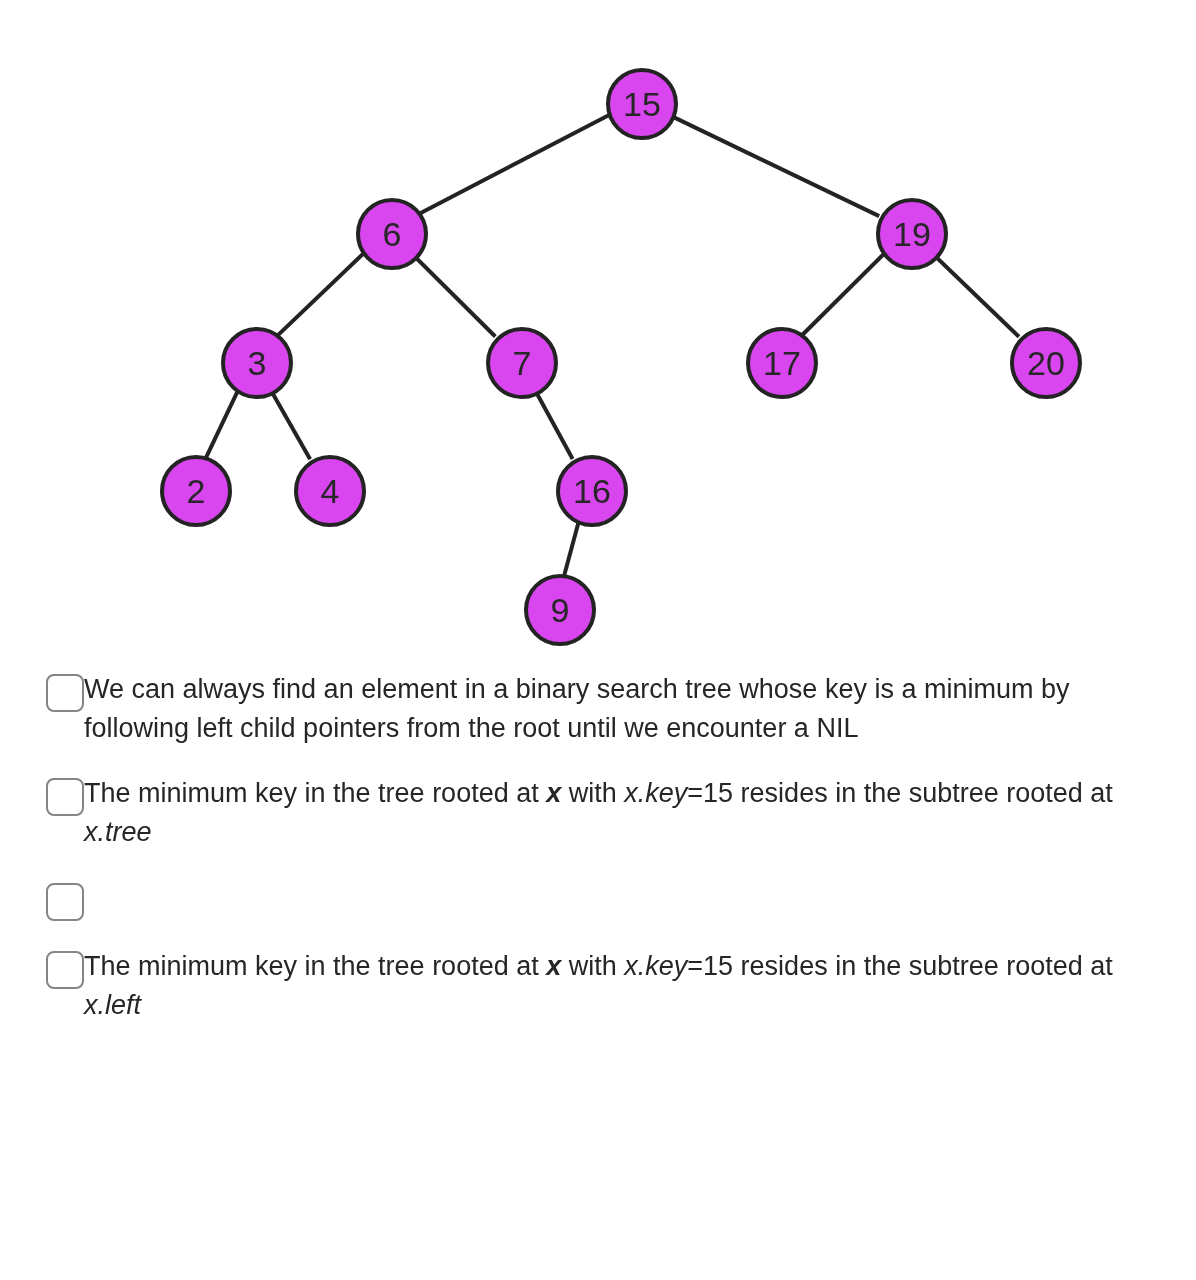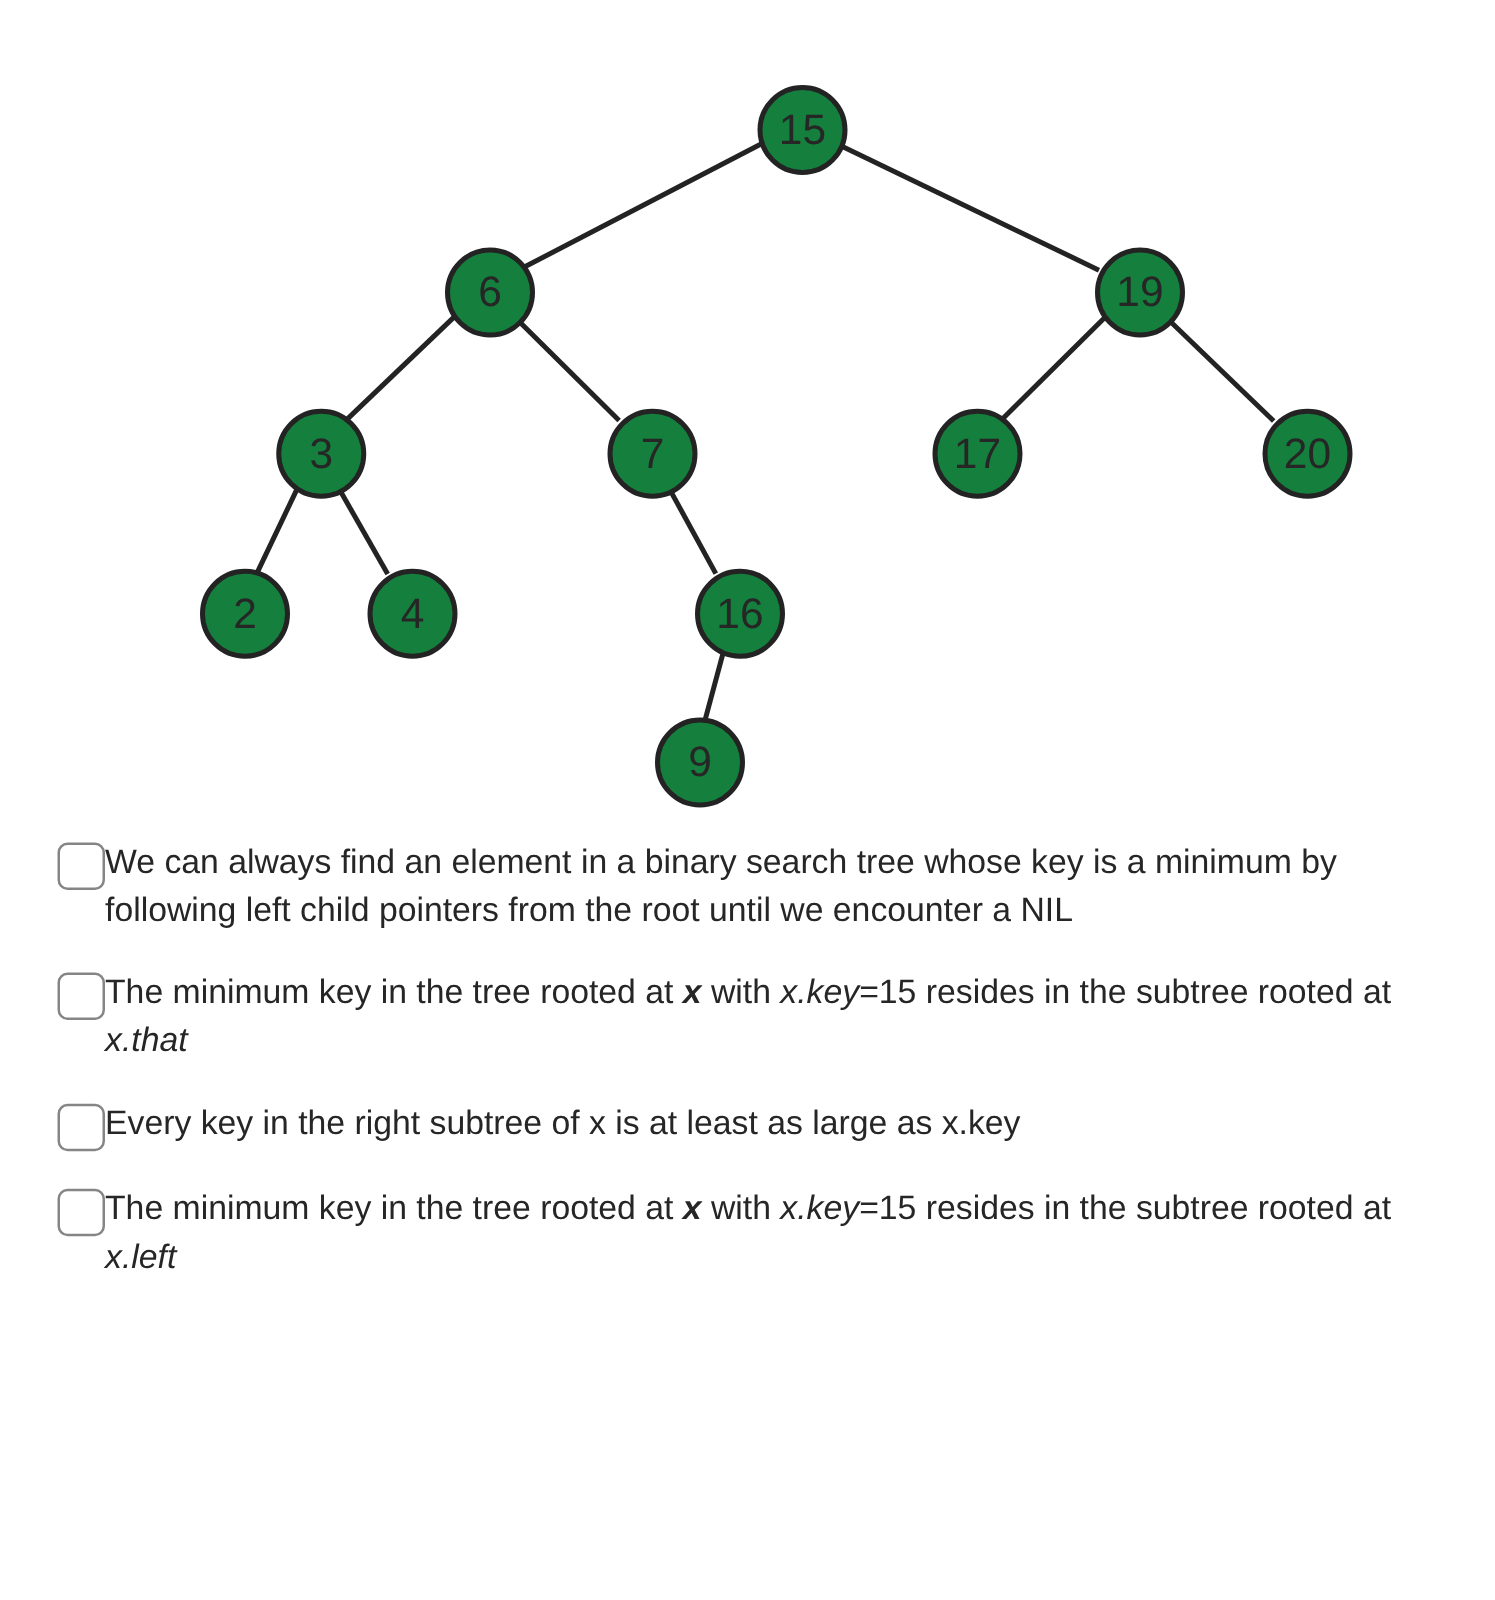--- a/index.html
+++ b/index.html
@@ -1,19 +1,19 @@
 <!DOCTYPE html>
 <html><head>
 <meta charset="utf-8">
 <style>
   html,body{margin:0;padding:0;background:#fff;color:#262626;font-family:"Helvetica Neue",Helvetica,Arial,sans-serif;}
   .page{width:1196px;box-sizing:border-box;padding:10px 20px 40px 20px;}
   .tree-wrap{position:relative;width:1000px;height:660px;margin:0 auto;}
   .tree-wrap svg{position:absolute;left:0;top:0;}
-  .node{position:absolute;width:64px;height:64px;border-radius:50%;border:4px solid #232323;background:#15803d;display:flex;align-items:center;justify-content:center;font-size:34px;font-weight:400;transform:translate(-32px,-32px);}
+  .node{position:absolute;width:64px;height:64px;border-radius:50%;border:4px solid #232323;background:#d946ef;display:flex;align-items:center;justify-content:center;font-size:34px;font-weight:400;transform:translate(-32px,-32px);}
   .prompt{font-size:27px;line-height:1.45;margin:90px 0 34px 0;}
   .options{display:flex;flex-direction:column;gap:26px;padding-left:26px;}
   .opt{display:flex;align-items:flex-start;}
   .chk{flex:0 0 auto;width:34px;height:34px;margin-top:4px;border:2.5px solid #858585;border-radius:8px;background:#fff;cursor:pointer;}
   .opt-text{font-size:27px;line-height:1.45;}
   .xi{font-style:italic;font-weight:700;}
   .ki{font-style:italic;}
   .edge{stroke:#232323;stroke-width:4;}
 </style>
 </head>
@@ -50,26 +50,25 @@
 
 
   <div class="options">
     <div class="opt">
       <div class="chk"></div>
       <div class="opt-text">We can always find an element in a binary search tree whose key is a minimum by following left child pointers from the root until we encounter a NIL</div>
     </div>
     <div class="opt">
       <div class="chk"></div>
       <div class="opt-text">
-        <span>The minimum key in the tree rooted at </span><span class="xi">x</span><span> with </span><span class="ki">x.key</span><span>=15 resides in the subtree rooted at </span><span class="ki">x.that</span>
+        <span>The minimum key in the tree rooted at </span><span class="xi">x</span><span> with </span><span class="ki">x.key</span><span>=15 resides in the subtree rooted at </span><span class="ki">x.tree</span>
       </div>
     </div>
     <div class="opt">
       <div class="chk"></div>
-      <div class="opt-text">Every key in the right subtree of x is at least as large as x.key</div>
     </div>
     <div class="opt">
       <div class="chk"></div>
       <div class="opt-text">
         <span>The minimum key in the tree rooted at </span><span class="xi">x</span><span> with </span><span class="ki">x.key</span><span>=15 resides in the subtree rooted at </span><span class="ki">x.left</span>
       </div>
     </div>
   </div>
 </div>
 

